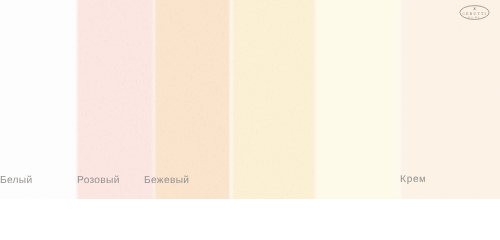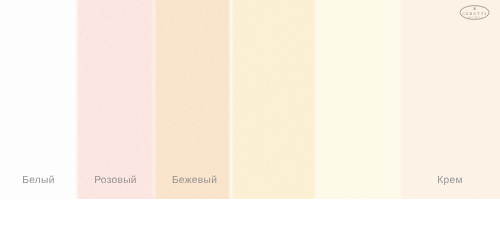--- a/index.html
+++ b/index.html
@@ -31,21 +31,20 @@
         rgba(255,255,255,0) 100%);
   }
   .swatch-label {
     filter: blur(0.4px);
     -webkit-font-smoothing: antialiased;
     text-rendering: geometricPrecision;
     will-change: opacity;
     opacity: 0.999;
     position: absolute;
     top: 175.6px;
-    text-align: center;
     font-size: 10.2px;
     line-height: 9.6px;
     color: #959392;
     letter-spacing: 0.3px;
     white-space: pre-line;
   }
   #logo {
     filter: blur(0.22px);
     -webkit-font-smoothing: antialiased;
     text-rendering: geometricPrecision;
@@ -115,22 +114,22 @@
           <rect x="316" y="0" width="84" height="199" filter="url(#grainLight)"></rect>
         </g>
         <g opacity="0.38">
           <rect x="400" y="0" width="100" height="199" filter="url(#grainDark)"></rect>
           <rect x="400" y="0" width="100" height="199" filter="url(#grainLight)"></rect>
         </g>
       </svg></div>
   <div id="labels">
       <div class="swatch-label" style="left: 0px; width: 77px;">Белый</div>
       <div class="swatch-label" style="left: 77px; width: 77px;">Розовый</div>
-      <div class="swatch-label" style="left: 156px; width: 77px;">Бежевый</div>
-      <div class="swatch-label" style="left: 400px; width: 100px;">Крем</div>
+      <div class="swatch-label" style="left: 144px; width: 77px;">Бежевый</div>
+      <div class="swatch-label" style="left: 400px; width: 100px; font-family: Liberation Mono, monospace;">Крем</div>
     </div>
   <div id="logo"><svg width="31" height="17" viewBox="0 0 124 68">
         <ellipse cx="62" cy="34" rx="58.4" ry="27.6" fill="none" stroke="#8a7f6d" stroke-width="2.8"></ellipse>
         <g fill="#8a7f6d" opacity="0.72">
           <rect x="57.6" y="14.4" width="9.6" height="1.6"></rect>
           <rect x="59.6" y="16" width="5.6" height="5.6"></rect>
           <rect x="56" y="21.6" width="12.8" height="2"></rect>
         </g>
         <text x="62.8" y="44.8" text-anchor="middle" font-family="Liberation Serif, serif" font-size="14.6" letter-spacing="5.2" fill="#8a7f6d">CERUTTI</text>
         <text x="63.6" y="55.6" text-anchor="middle" font-family="Liberation Serif, serif" font-size="9.4" letter-spacing="6.4" fill="#8a7f6d">HOME</text>

